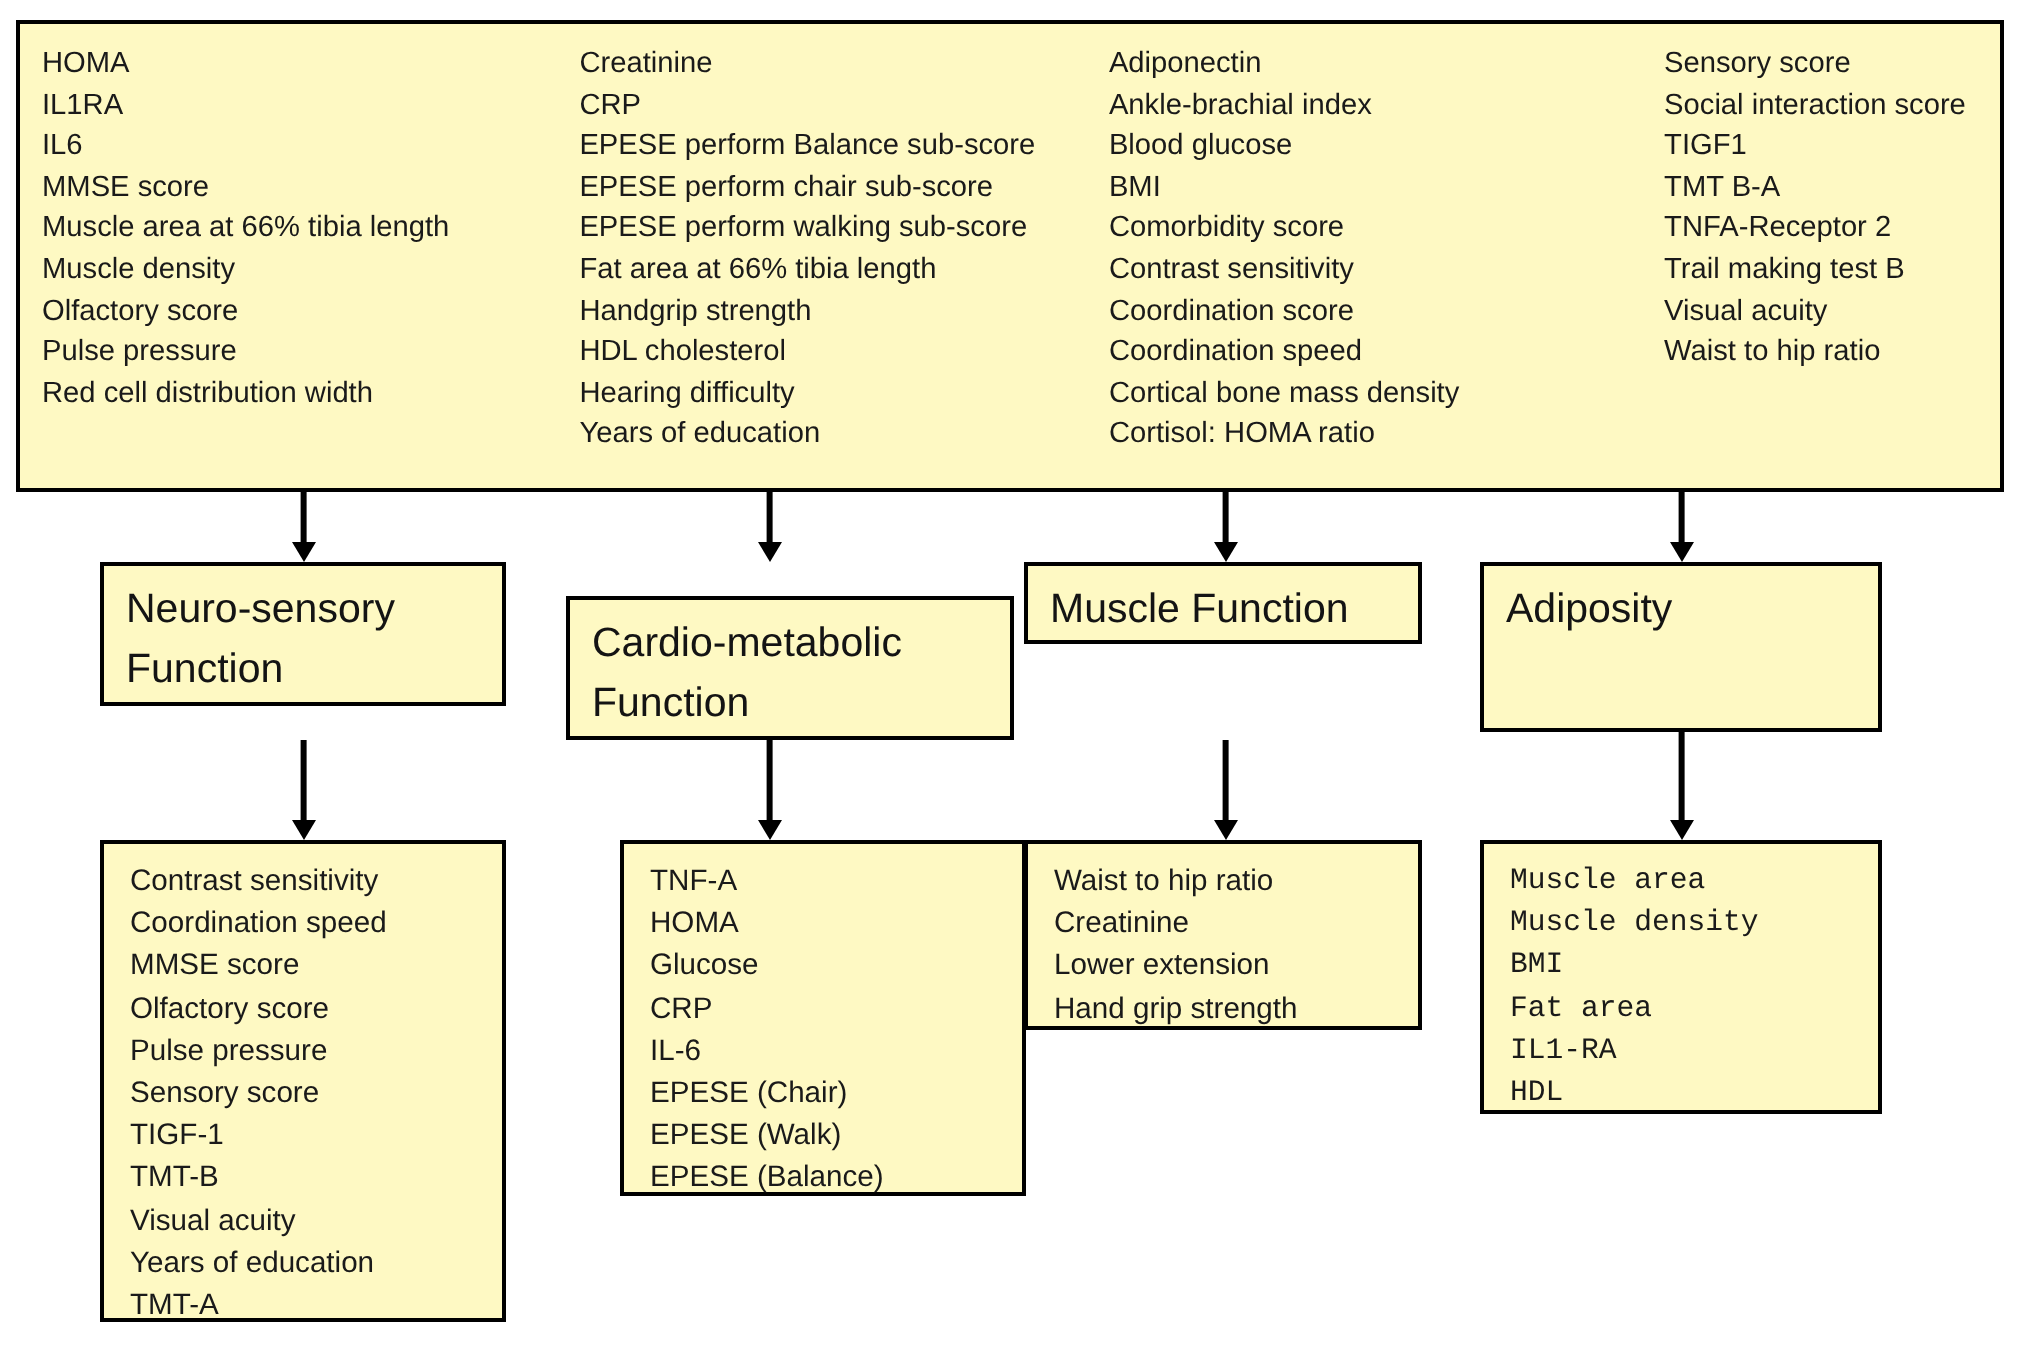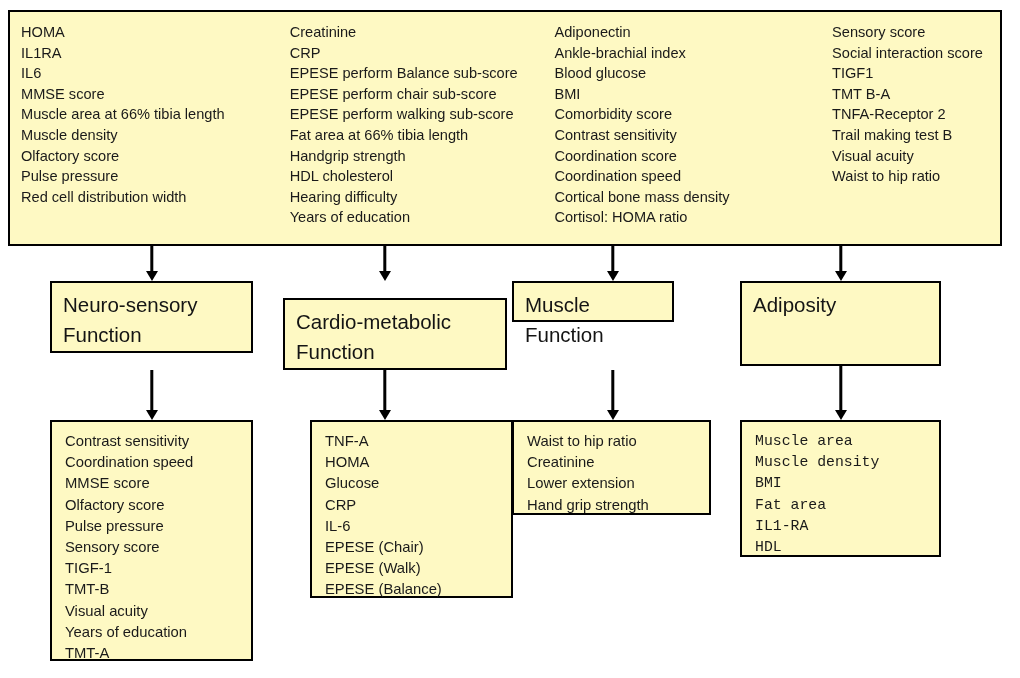--- a/index.html
+++ b/index.html
@@ -183,21 +183,21 @@
   <div class="box domain-box" style="left:50px; top:281px; width:203px; height:72px;">
     <div class="domain-title">Neuro-sensory
 Function</div>
   </div>
 
   <div class="box domain-box" style="left:283px; top:298px; width:224px; height:72px;">
     <div class="domain-title">Cardio-metabolic
 Function</div>
   </div>
 
-  <div class="box domain-box" style="left:512px; top:281px; width:162px; height:41px;">
+  <div class="box domain-box" style="left:512px; top:281px; width:199px; height:41px;">
     <div class="domain-title">Muscle Function</div>
   </div>
 
   <div class="box domain-box" style="left:740px; top:281px; width:201px; height:85px;">
     <div class="domain-title">Adiposity</div>
   </div>
 
   <div class="arrow" style="left:143px; top:370px; width:17px; height:50px;">
     <div class="shaft" style="height:40px;"></div>
     <div class="head"></div>

